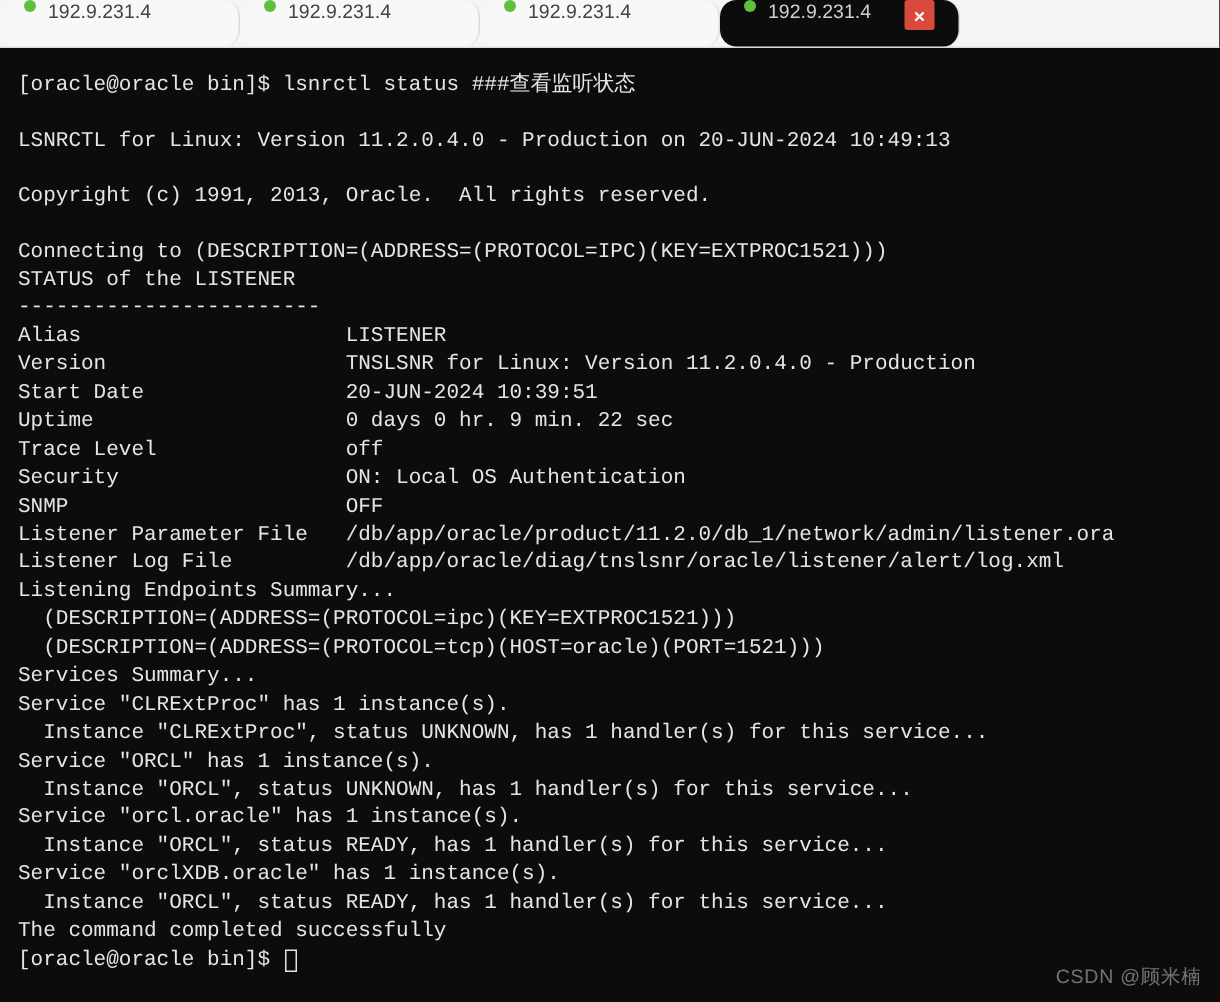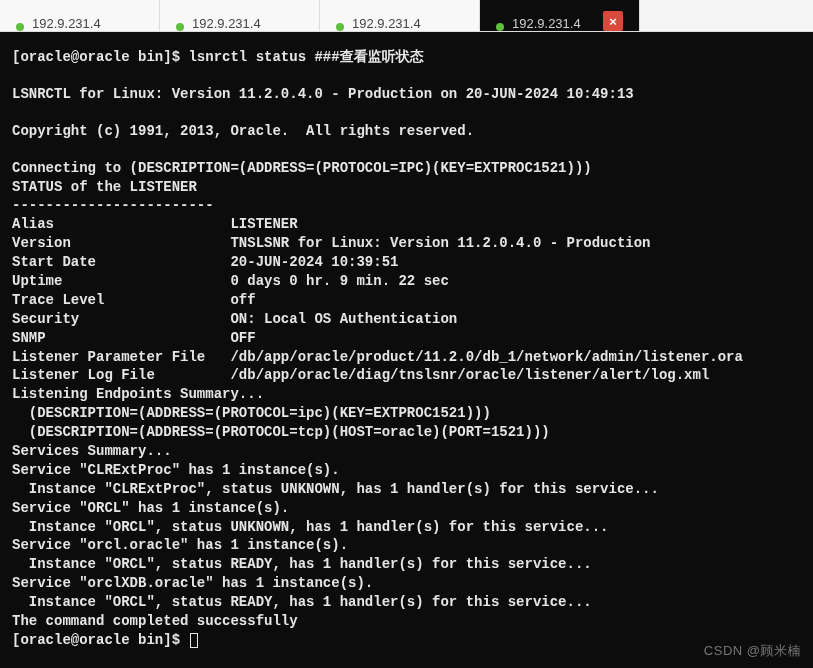--- a/index.html
+++ b/index.html
@@ -14,31 +14,32 @@
       position: relative;
     }
     .tabbar {
       display: flex;
       height: 32px;
       background: #f5f5f5;
       border-bottom: 1px solid #dcdcdc;
     }
     .tab {
       display: flex;
-      align-items: flex-end;
+      align-items: flex-start;
       gap: 8px;
       padding: 0 16px;
       height: 100%;
       border-right: 1px solid #dcdcdc;
       font-family: Arial, sans-serif;
       font-size: 13px;
       color: #444;
       cursor: pointer;
       background: #f8f8f8;
       min-width: 160px;
+      border-radius: 11px;
     }
     .tab.active {
       background: #0c0c0c;
       color: #cfcfcf;
     }
     .dot {
       width: 8px;
       height: 8px;
       border-radius: 50%;
       background: #5fbf3f;
@@ -55,21 +56,21 @@
       color: #fff;
       font-size: 13px;
       font-weight: bold;
       border-radius: 2px;
     }
     .terminal {
       padding: 16px 12px 12px 12px;
       background: #0c0c0c;
       white-space: pre;
       line-height: 1.35;
-      font-weight: 700;
+      font-weight: 400;
       font-size: 14px;
       letter-spacing: 0;
     }
     .prompt { color: #e5e5e5; }
     .cursor {
       display: inline-block;
       width: 8px;
       height: 15px;
       border: 1px solid #e5e5e5;
       vertical-align: text-bottom;

